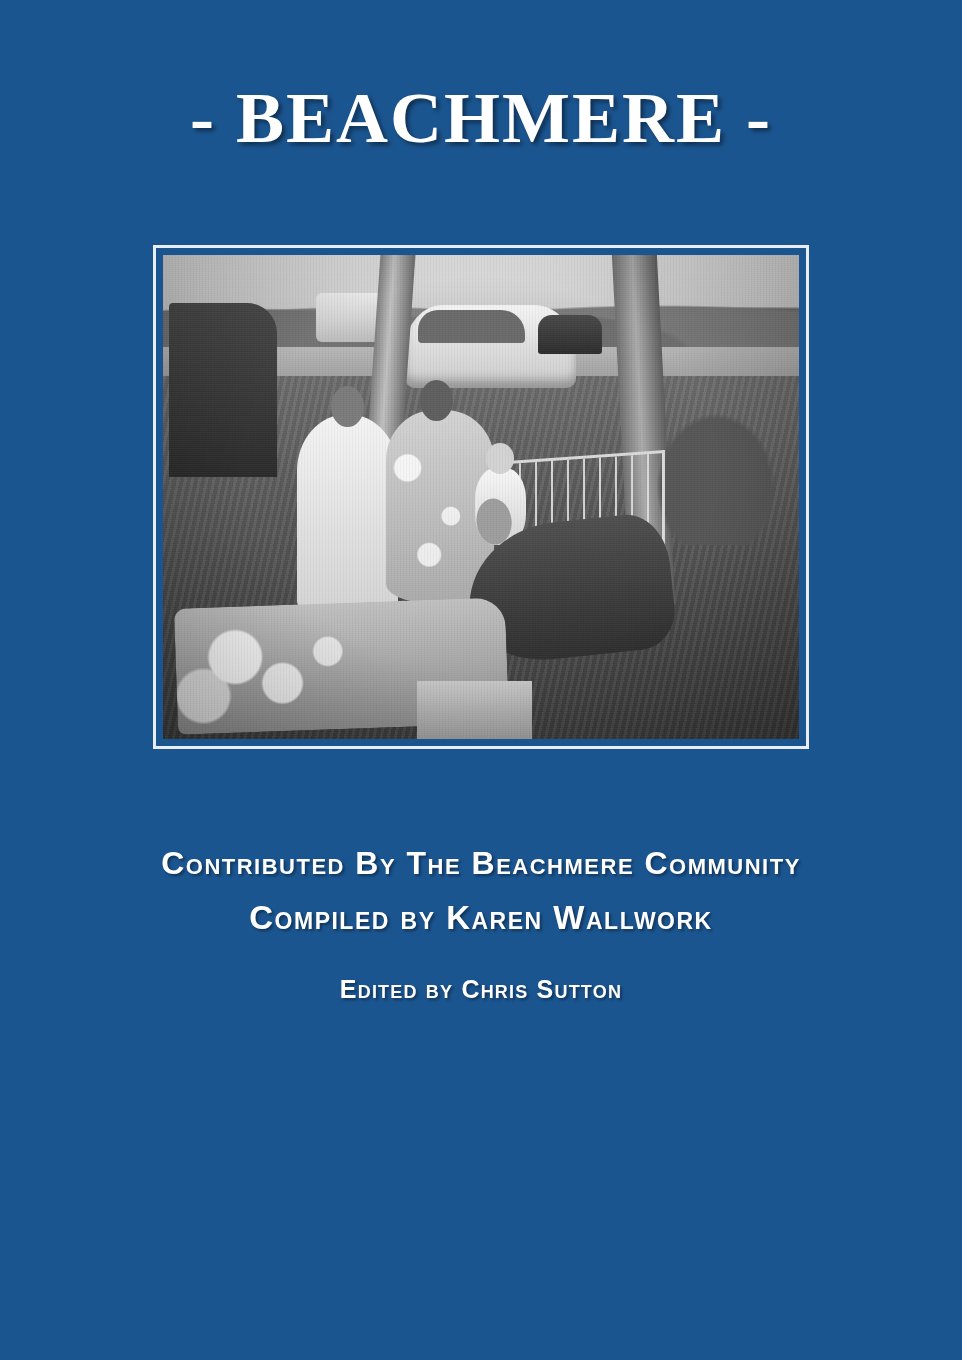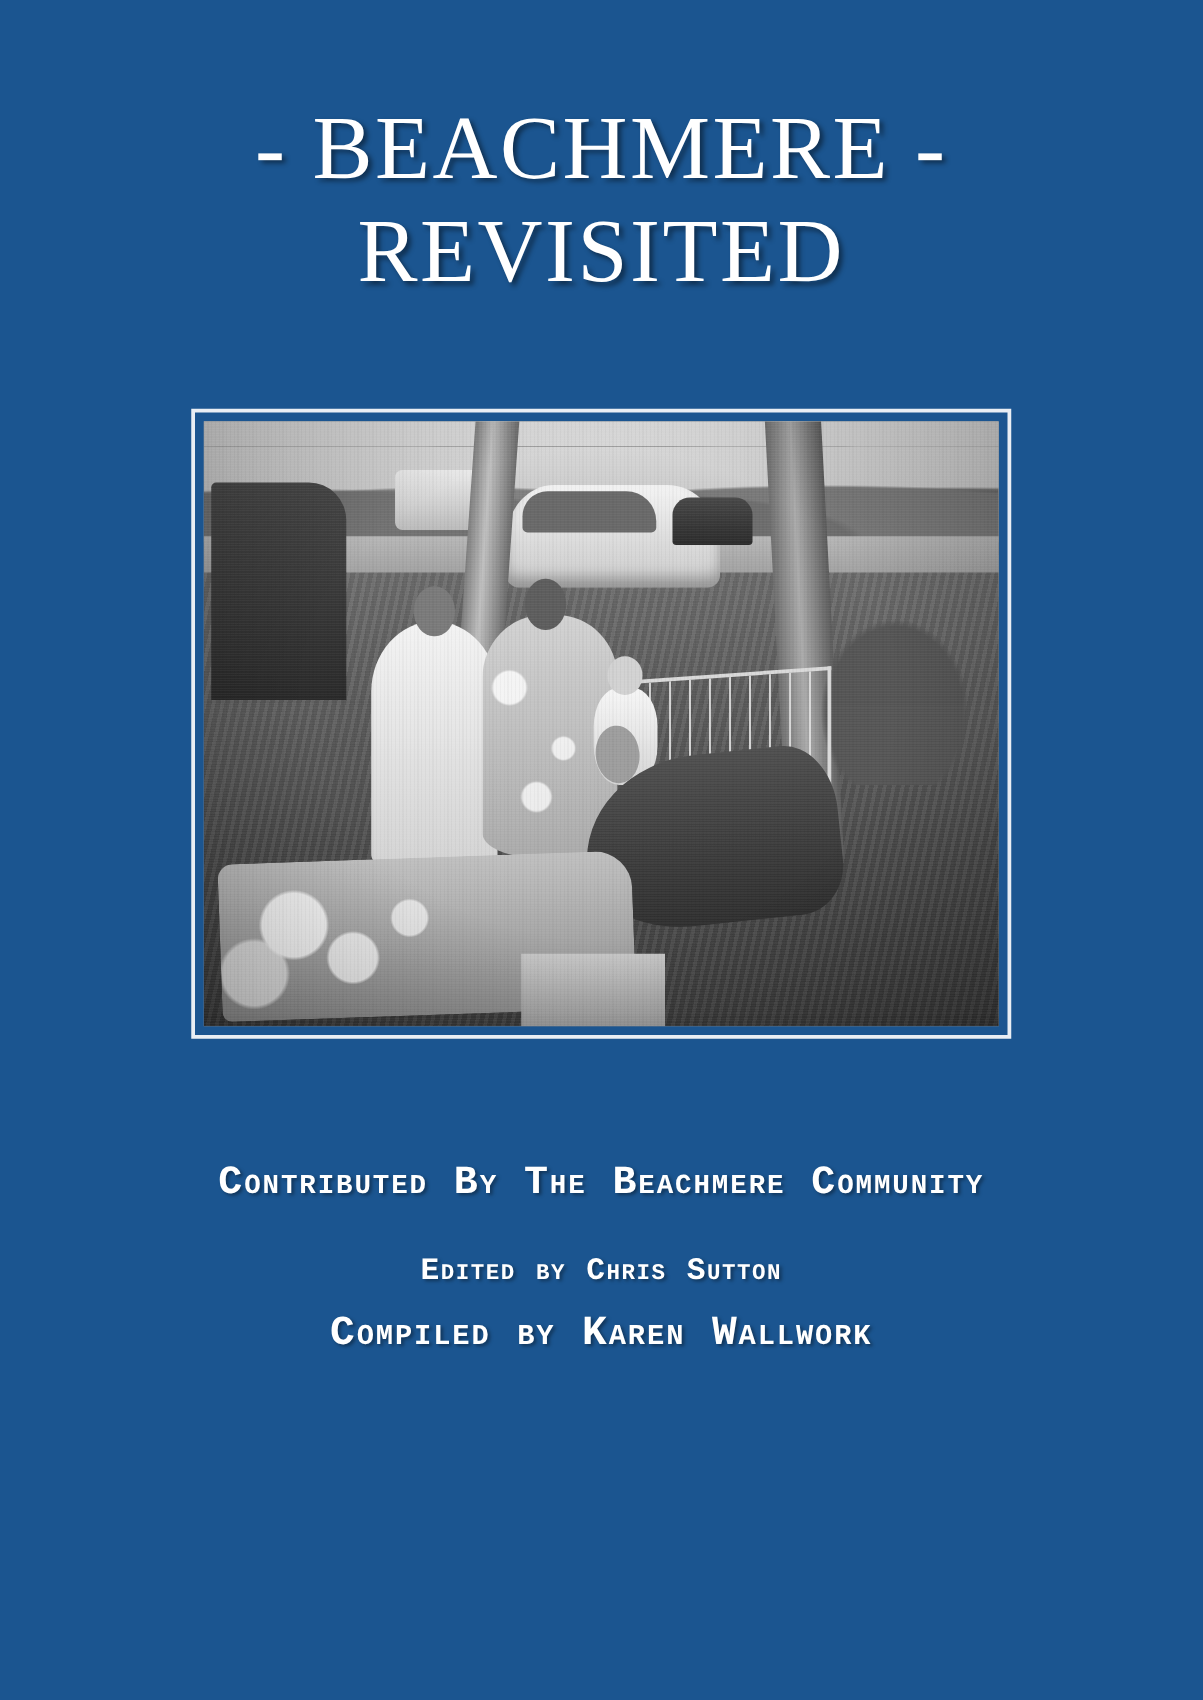--- a/index.html
+++ b/index.html
@@ -26,21 +26,21 @@
 
   .title-block {
     margin-top: 78px;
     width: 100%;
     text-align: center;
   }
 
   .main-title {
     color: #ffffff;
     font-family: "Liberation Serif", serif;
-    font-weight: normal;
+    font-weight: bold;
     font-size: 72px;
     letter-spacing: 2px;
     line-height: 1.12;
     text-shadow: 3px 3px 4px rgba(0,0,0,0.45);
     margin: 0;
     padding: 0 30px;
   }
 
   .main-title .line2 {
     display: block;
@@ -268,21 +268,21 @@
     pointer-events: none;
   }
 
   .credits {
     margin-top: 96px;
     width: 100%;
     text-align: center;
   }
   .credit-line {
     color: #ffffff;
-    font-family: Liberation Mono, monospace;
+    font-family: Liberation Sans, sans-serif;
     font-weight: bold;
     font-variant: small-caps;
     text-shadow: 2px 2px 3px rgba(0,0,0,0.4);
   }
   .contributed {
     font-size: 32px;
     letter-spacing: 1.5px;
   }
   .compiled {
     font-size: 33px;
@@ -296,21 +296,20 @@
   }
 </style>
 </head>
 <body>
 
 <div class="cover">
 
   <div class="title-block">
     <h1 class="main-title">
       <span class="line1">- BEACHMERE -</span>
-      <span class="line2">REVISITED</span>
     </h1>
   </div>
 
   <div class="photo-frame">
     <div class="photo">
       <div class="sky"></div>
       <div class="treeline"></div>
       <div class="road"></div>
       <div class="grass"></div>
       <div class="tent"></div>
@@ -327,17 +326,17 @@
       <div class="man"></div>
       <div class="picnic"></div>
       <div class="box"></div>
       <div class="vignette"></div>
       <div class="grain"></div>
     </div>
   </div>
 
   <div class="credits">
     <div class="credit-line contributed">Contributed By The Beachmere Community</div>
+    <div class="credit-line compiled">Compiled by Karen Wallwork</div>
     <div class="credit-line edited">Edited by Chris Sutton</div>
-    <div class="credit-line compiled">Compiled by Karen Wallwork</div>
   </div>
 
 </div>
 
 </body></html>

